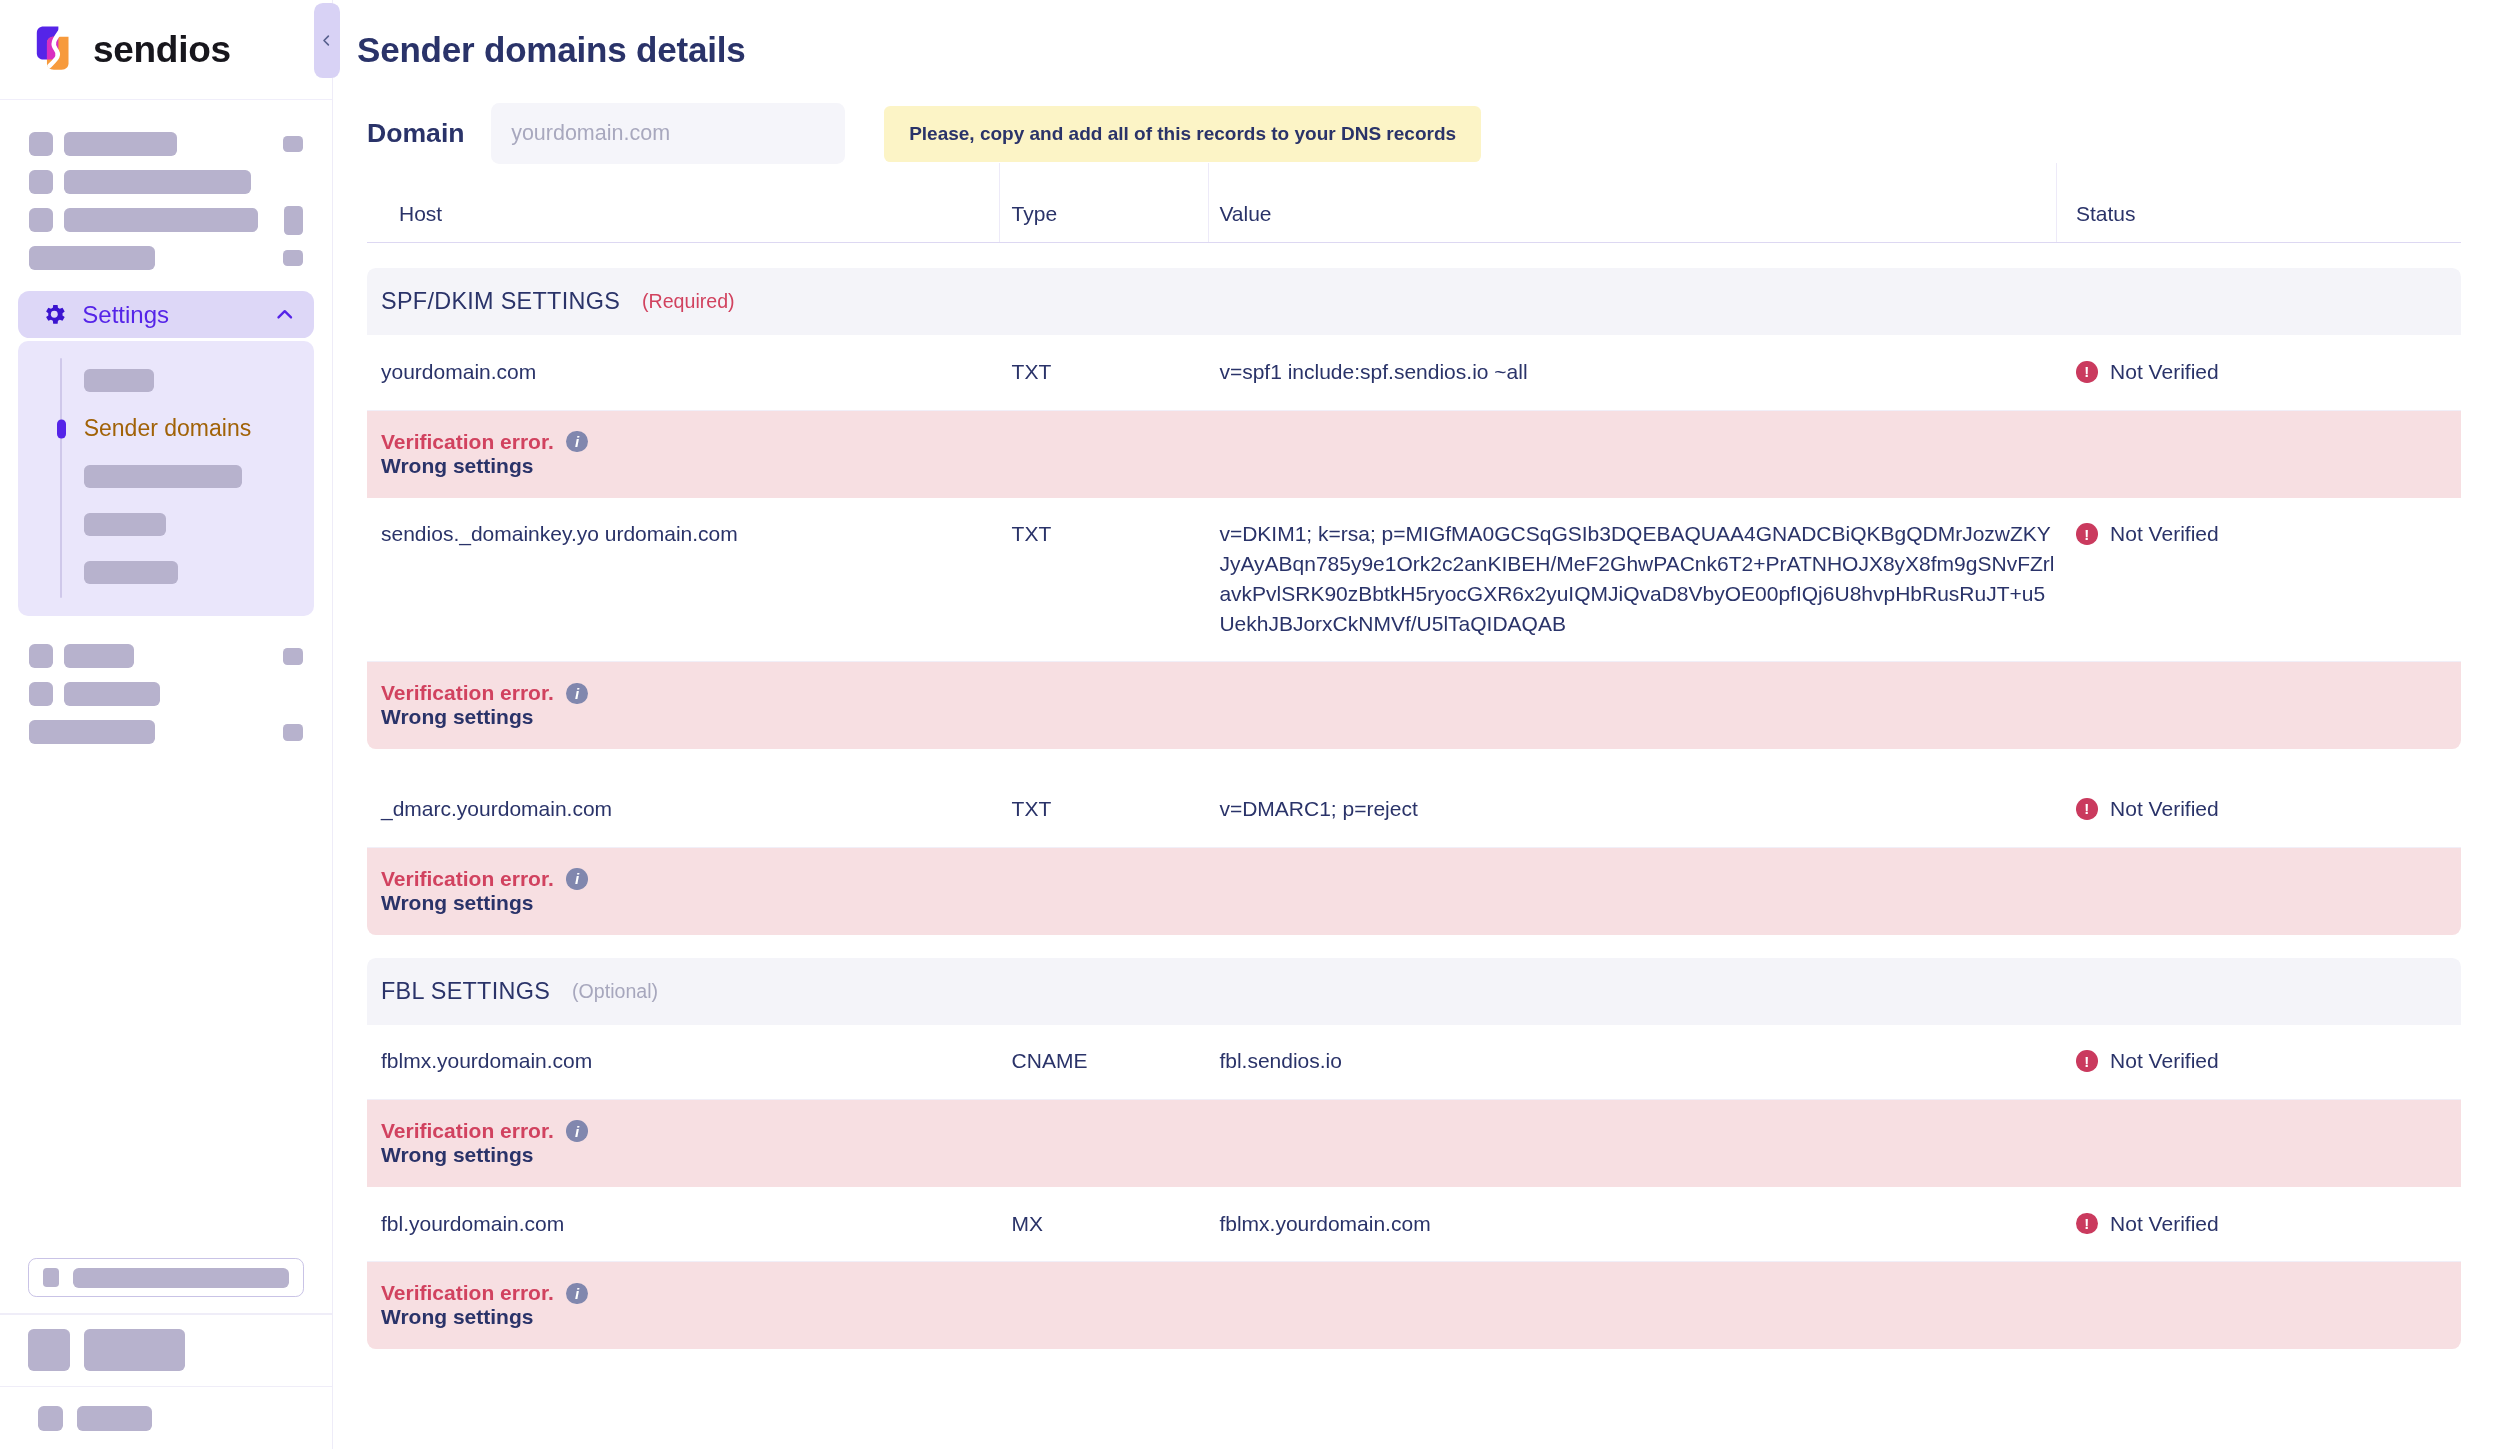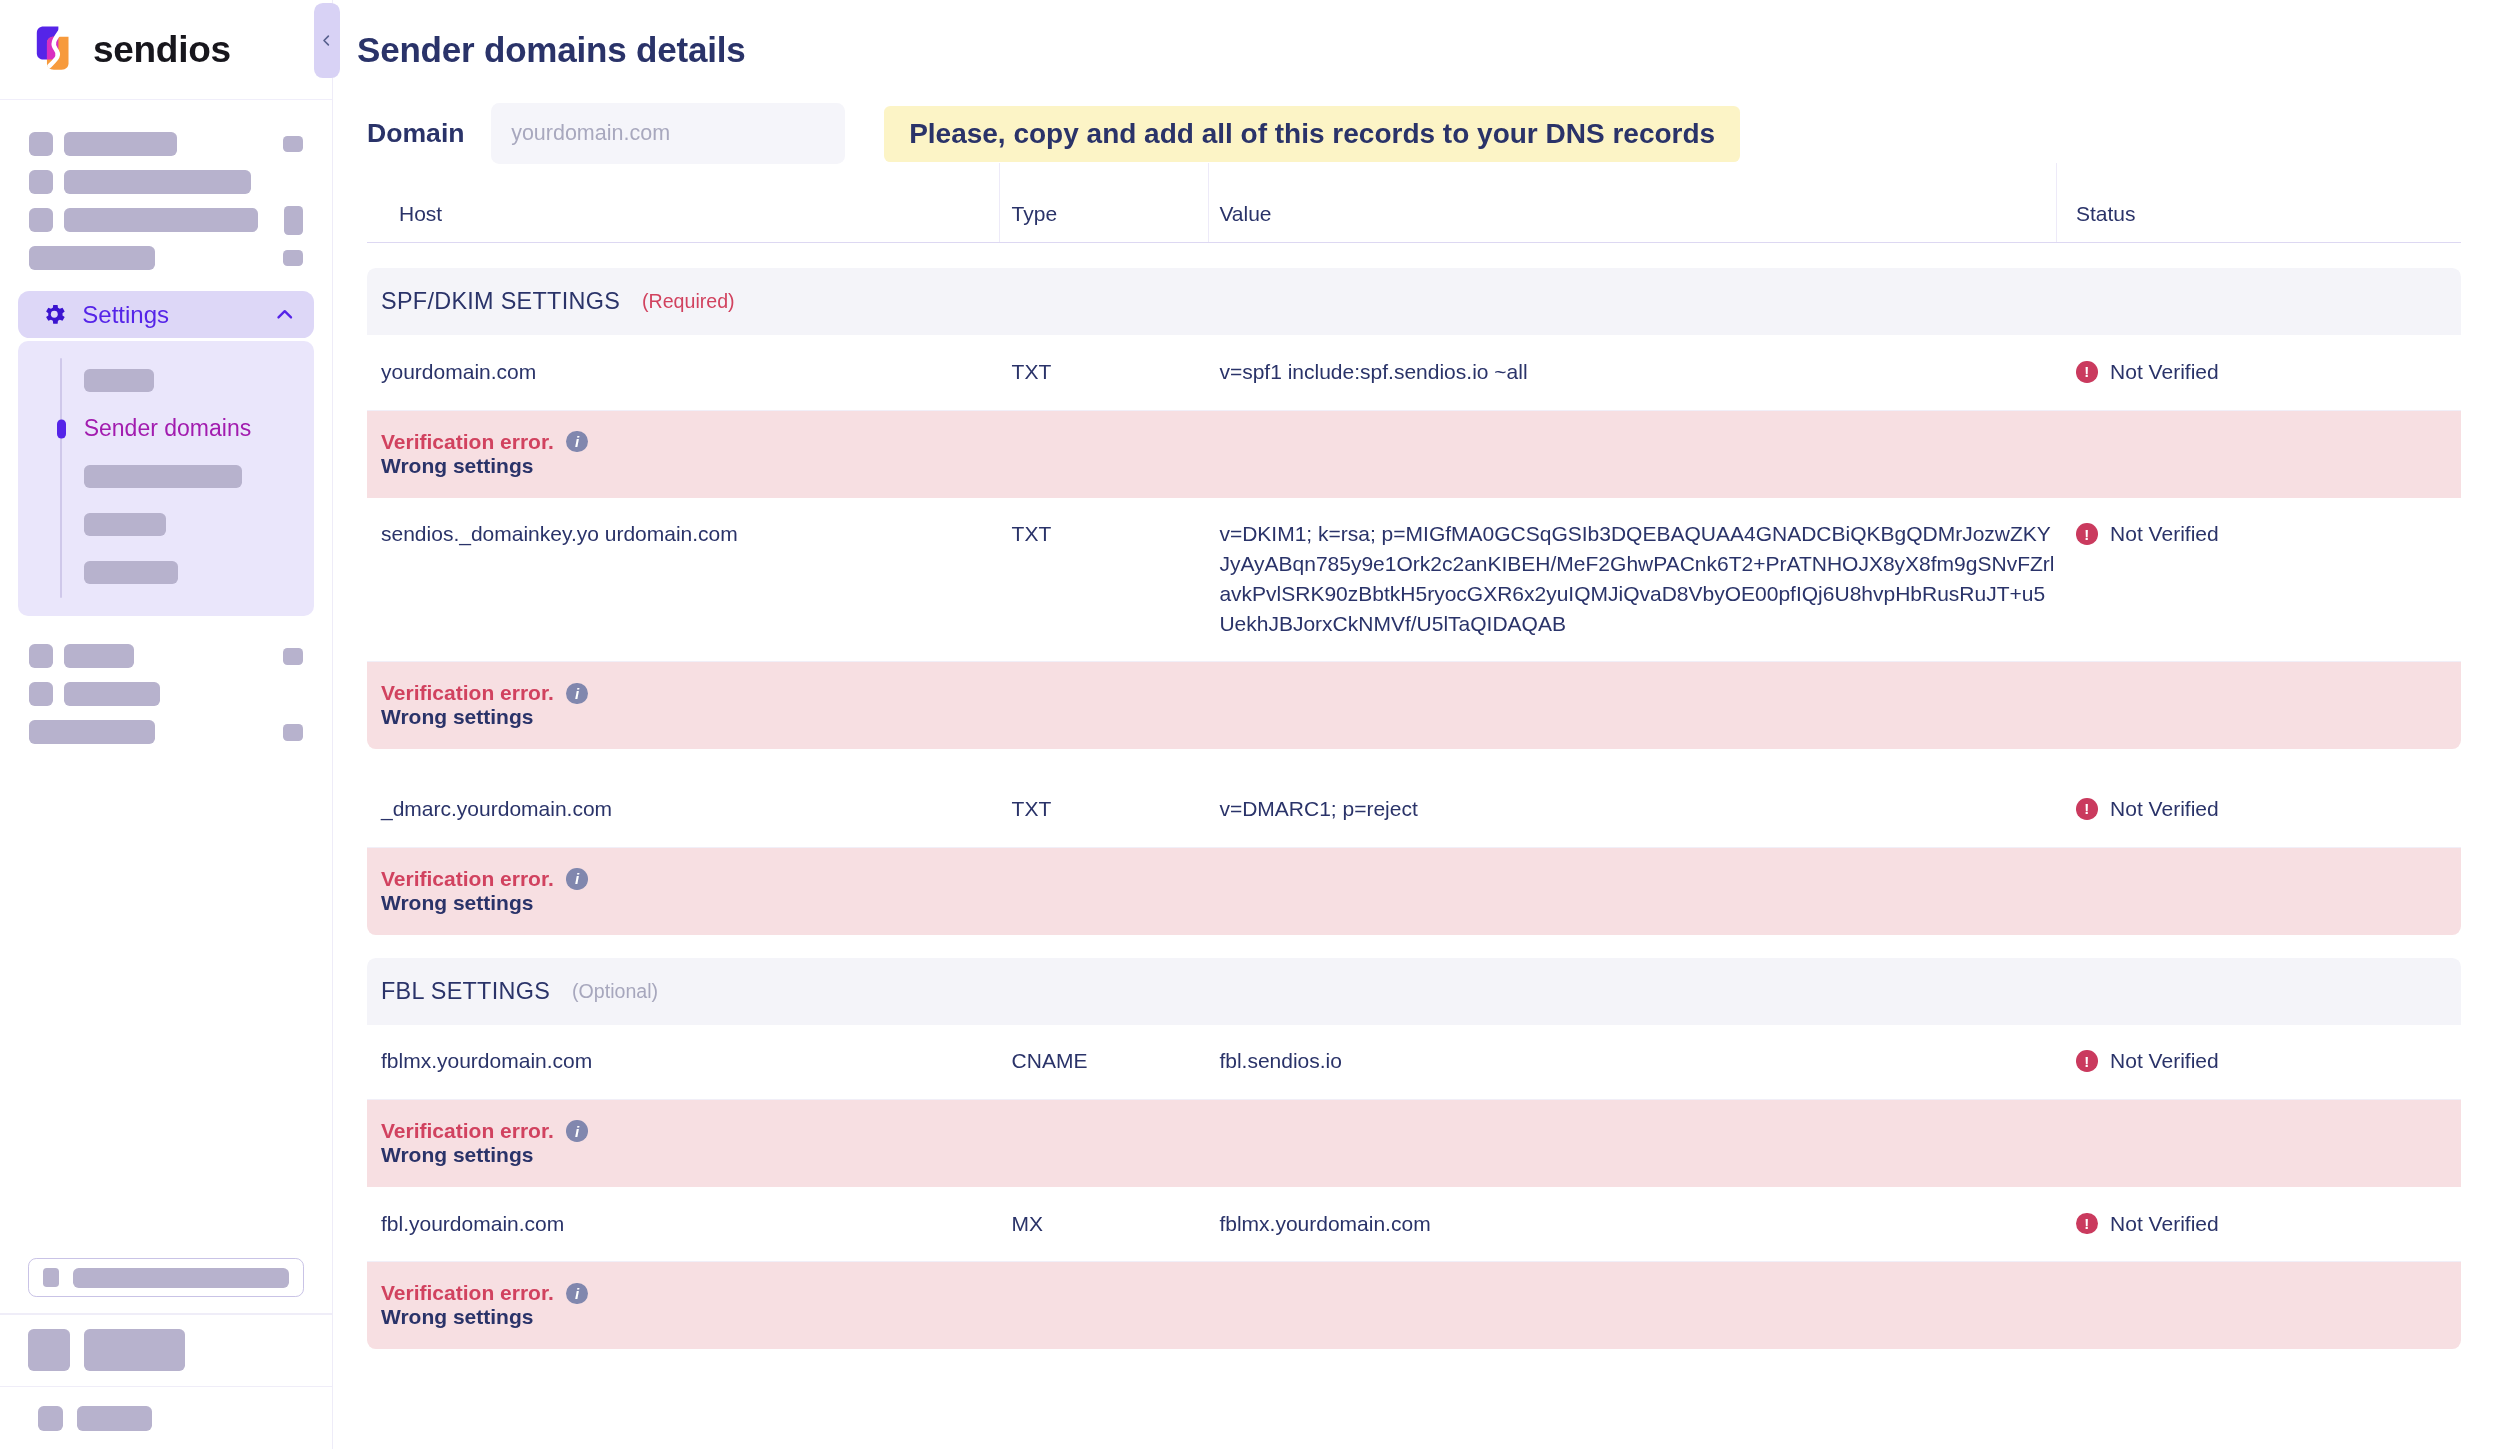--- a/index.html
+++ b/index.html
@@ -70,21 +70,21 @@
     width: 2.5px; background: #cfc8ea; border-radius: 1.3px;
   }
   .sub-item {
     position: relative; height: 48px;
     display: flex; align-items: center; padding-left: 66px;
   }
   .sub-item .dot {
     position: absolute; left: 39px; top: 50%; transform: translateY(-50%);
     width: 8.9px; height: 19px; background: #5524e8; border-radius: 4.4px;
   }
-  .sub-label { font-size: 23px; color: #a21caf; }
+  .sub-label { font-size: 23px; color: #a16207; }
   .sub-sk { height: 23px; }
 
   .sb-search-wrap { padding: 16.4px 28px 16.4px 28px; }
   .sb-search {
     height: 39px; border: 1.3px solid #c9c3e6; border-radius: 8.2px;
     display: flex; align-items: center; padding: 0 14px;
   }
   .sb-divider { height: 1.3px; background: #efedf8; }
   .sb-bottom-row { display: flex; align-items: center; height: 71px; padding: 0 28px; }
   .sb-bottom-row.small { height: 63px; padding-left: 38px; }
@@ -104,21 +104,21 @@
   .domain-input {
     width: 354px; height: 61px; margin-left: 26.6px;
     background: #f5f5fa; border: none; border-radius: 8.2px;
     font-size: 21.5px; color: #a7a7bd; padding: 0 20px;
     font-family: "Liberation Sans", sans-serif;
   }
   .domain-input::placeholder { color: #a8a8be; }
   .dns-note {
     margin-left: 39px; background: #fcf4c6; border-radius: 6.3px;
     height: 56px; display: flex; align-items: center; padding: 0 25px;
-    font-size: 28px; font-weight: 700; color: #2a3369;
+    font-size: 19px; font-weight: 700; color: #2a3369;
   }
 
   .table-wrap { margin: 38px 0 0 34px; flex: 1 1 auto; }
   .thead {
     display: flex; border-bottom: 1.9px solid #ddd8f2; padding-bottom: 16.4px;
   }
   .thead > div {
     font-size: 21px; color: #2a3369; position: relative;
   }
   .col-host   { width: 632px; padding-left: 32px; }

